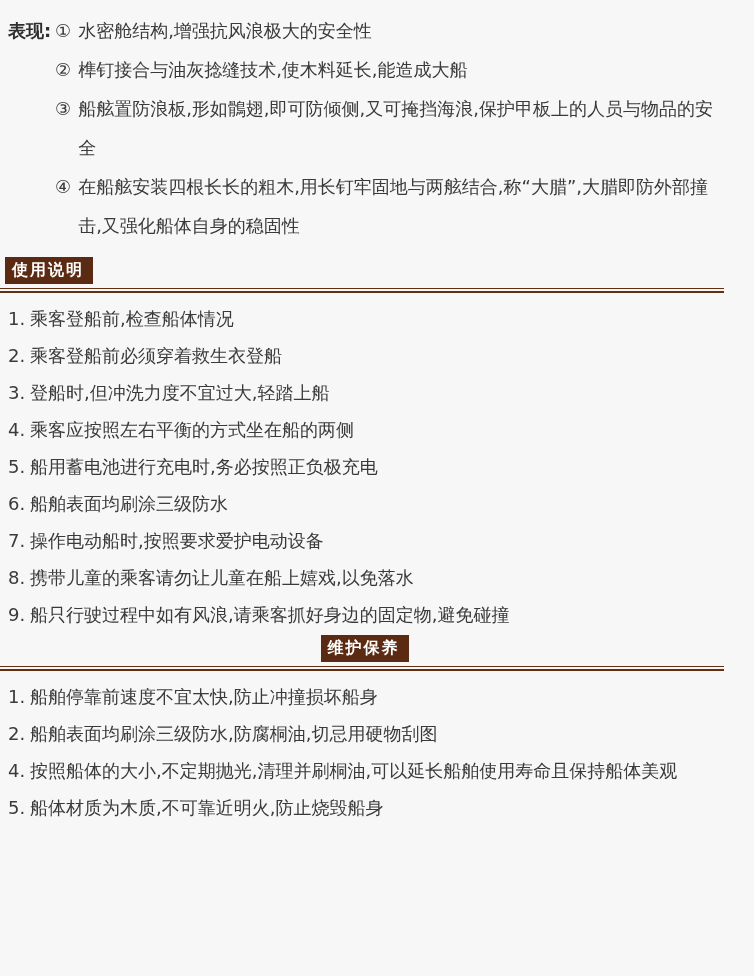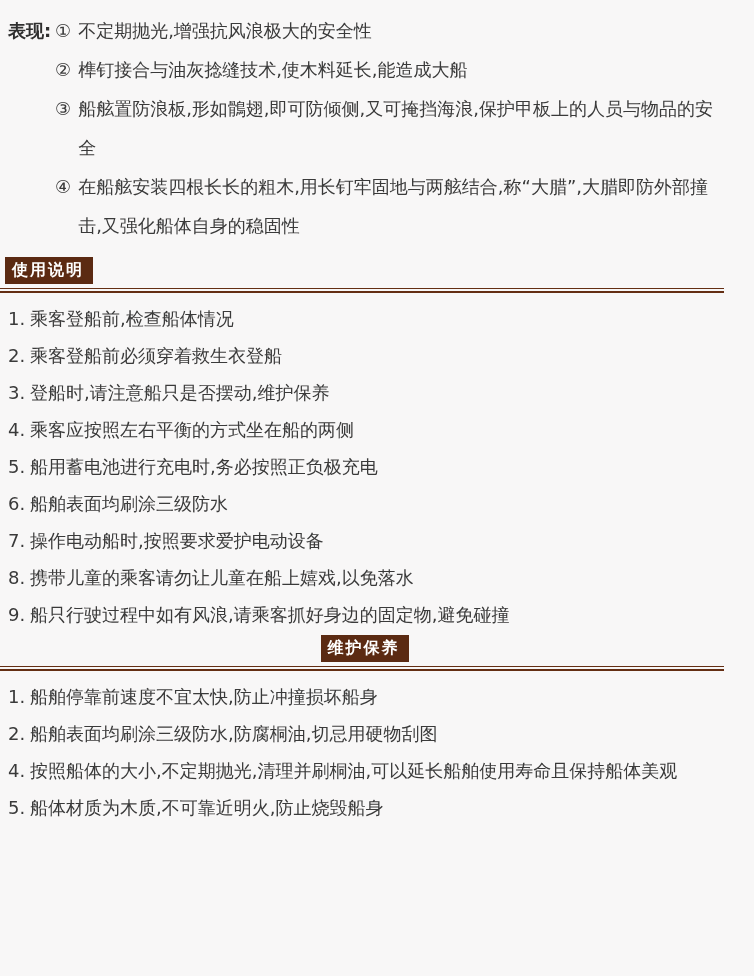--- a/index.html
+++ b/index.html
@@ -56,21 +56,21 @@
 </style>
 </head>
 <body>
 
 <div class="page">
 
   <section class="features">
     <div class="feature-row">
       <span class="features-label">表现:</span>
       <span class="marker">①</span>
-      <span class="ftext">不定期抛光,增强抗风浪极大的安全性</span>
+      <span class="ftext">水密舱结构,增强抗风浪极大的安全性</span>
     </div>
     <div class="feature-row indent">
       <span class="marker">②</span>
       <span class="ftext">榫钉接合与油灰捻缝技术,使木料延长,能造成大船</span>
     </div>
     <div class="feature-row indent">
       <span class="marker">③</span>
       <span class="ftext">船舷置防浪板,形如鶻翅,即可防倾侧,又可掩挡海浪,保护甲板上的人员与物品的安全</span>
     </div>
     <div class="feature-row indent">
@@ -80,21 +80,21 @@
   </section>
 
   <header class="section-header">
     <div class="section-title">使用说明</div>
     <div class="double-rule"></div>
   </header>
 
   <ol class="list">
     <li><span class="num">1.</span><span>乘客登船前,检查船体情况</span></li>
     <li><span class="num">2.</span><span>乘客登船前必须穿着救生衣登船</span></li>
-    <li><span class="num">3.</span><span>登船时,请注意船只是否摆动,维护保养</span></li>
+    <li><span class="num">3.</span><span>登船时,但冲洗力度不宜过大,轻踏上船</span></li>
     <li><span class="num">4.</span><span>乘客应按照左右平衡的方式坐在船的两侧</span></li>
     <li><span class="num">5.</span><span>船用蓄电池进行充电时,务必按照正负极充电</span></li>
     <li><span class="num">6.</span><span>船舶表面均刷涂三级防水</span></li>
     <li><span class="num">7.</span><span>操作电动船时,按照要求爱护电动设备</span></li>
     <li><span class="num">8.</span><span>携带儿童的乘客请勿让儿童在船上嬉戏,以免落水</span></li>
     <li><span class="num">9.</span><span>船只行驶过程中如有风浪,请乘客抓好身边的固定物,避免碰撞</span></li>
   </ol>
 
   <header class="section-header second">
     <div class="section-title">维护保养</div>

